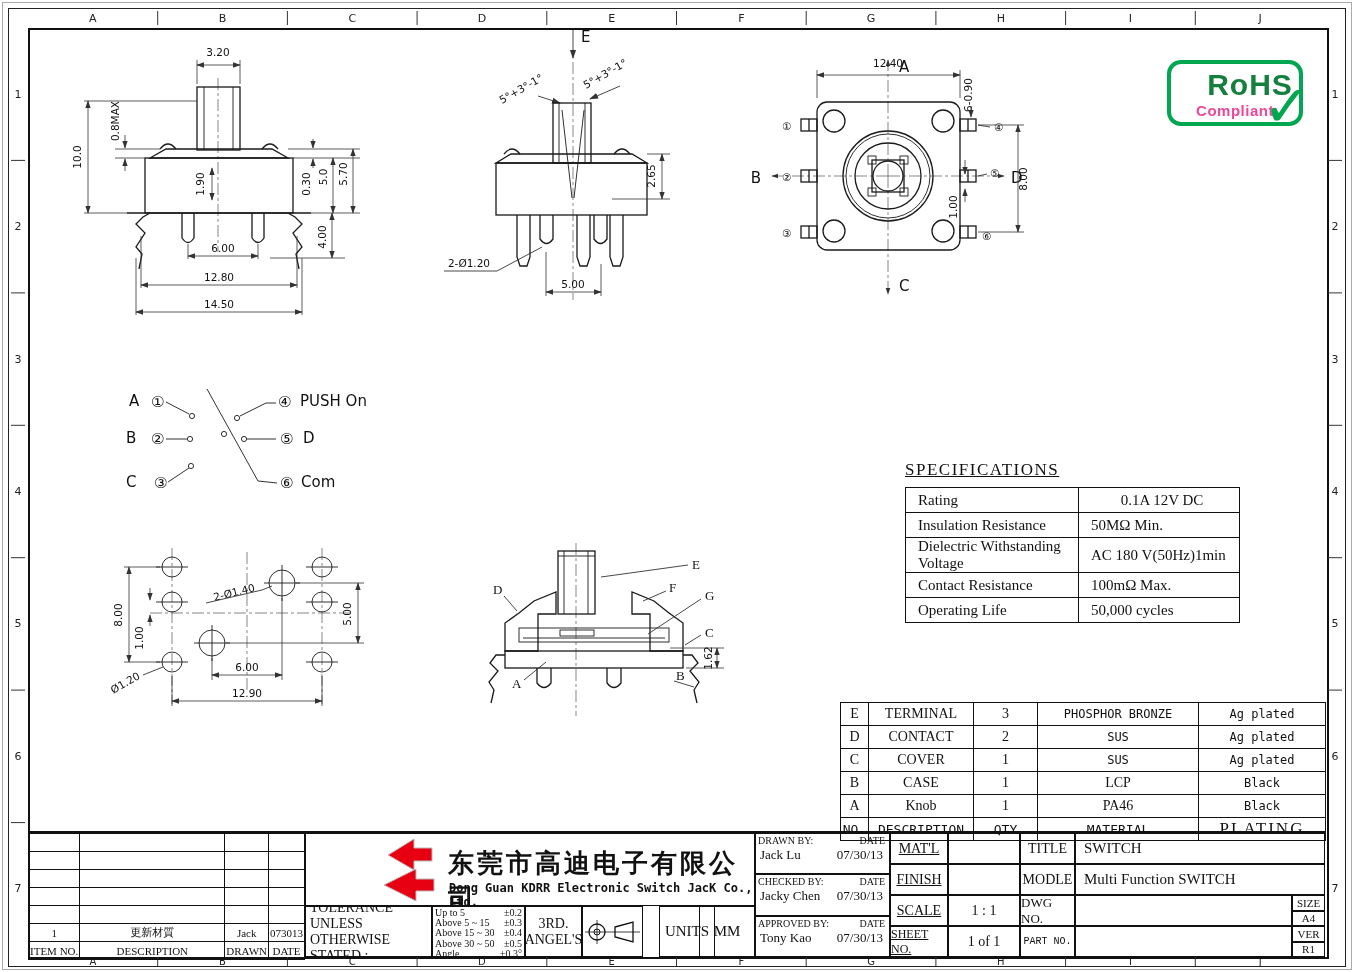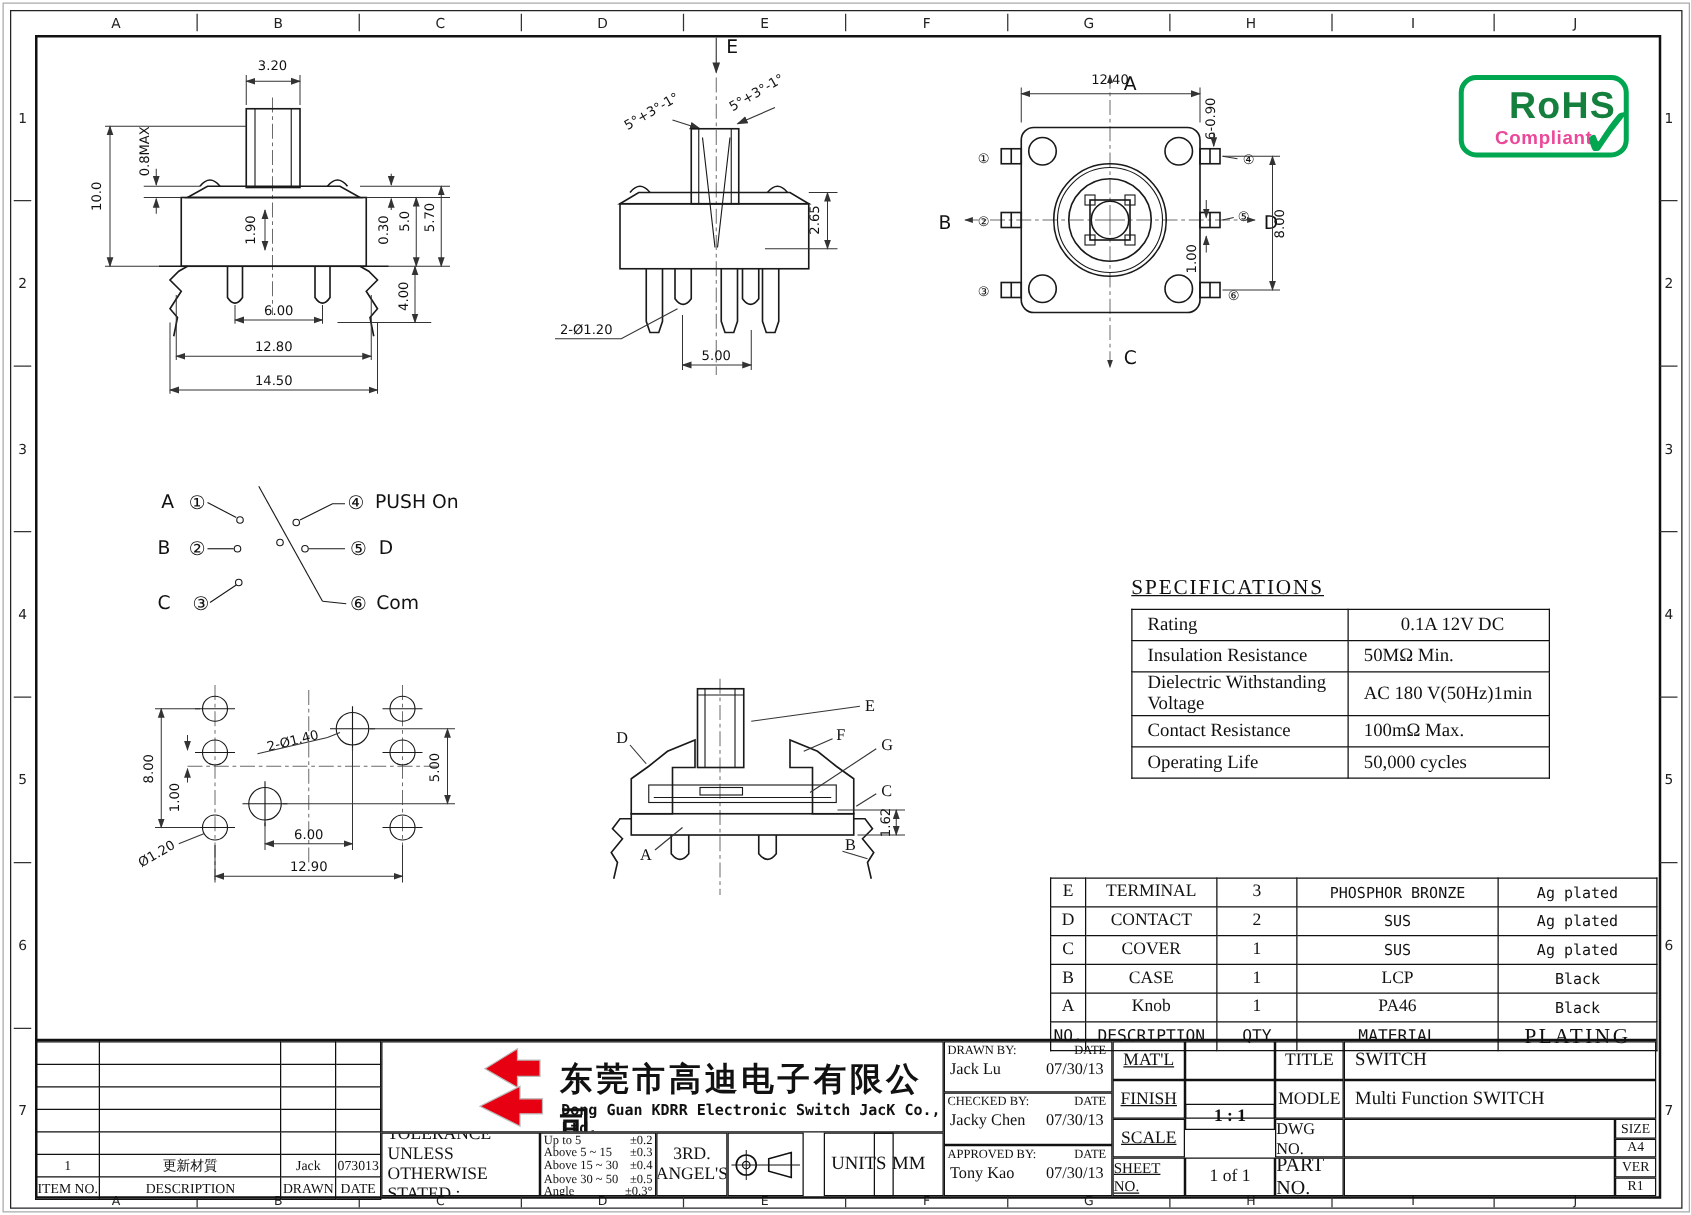--- a/index.html
+++ b/index.html
@@ -603,31 +603,31 @@
           <span>Tony Kao</span>
           <span>07/30/13</span>
         </div>
     </div>
 
     <div class="cell lblc" style="left:862px;top:0;height:31px;">MAT'L</div>
     <div class="cell valc" style="left:920px;top:0;height:31px;"></div>
     <div class="cell lblc" style="left:862px;top:31px;height:31px;">FINISH</div>
     <div class="cell valc" style="left:920px;top:31px;height:31px;"></div>
     <div class="cell lblc" style="left:862px;top:62px;height:31px;">SCALE</div>
-    <div class="cell valc" style="left:920px;top:50px;height:21px;font-weight:bold;">1 : 1</div>
+    <div class="cell valc" style="left:920px;top:62px;height:31px;">1 : 1</div>
     <div class="cell lblc" style="left:862px;top:93px;height:31px;font-size:12px;">SHEET NO.</div>
     <div class="cell valc" style="left:920px;top:93px;height:31px;">1 of 1</div>
 
     <div class="cell lblc2" style="left:992px;top:0;height:31px;">TITLE</div>
     <div class="cell valc2" style="left:1047px;top:0;height:31px;">SWITCH</div>
     <div class="cell lblc2" style="left:992px;top:31px;height:31px;">MODLE</div>
     <div class="cell valc2" style="left:1047px;top:31px;height:31px;">Multi Function  SWITCH</div>
     <div class="cell lblc2" style="left:992px;top:62px;height:31px;font-size:13px;">DWG NO.</div>
     <div class="cell valc2" style="left:1047px;top:62px;height:31px;width:217px;"></div>
-    <div class="cell lblc2" style="left:992px;top:93px;height:31px;font-size:16px;">PART NO.</div>
+    <div class="cell lblc2" style="left:992px;top:93px;height:31px;font-size:10px;font-family:Liberation Mono, monospace;">PART NO.</div>
     <div class="cell valc2" style="left:1047px;top:93px;height:31px;width:217px;"></div>
 
     <div class="cell mini" style="top:62px;">SIZE</div>
     <div class="cell mini" style="top:77.5px;">A4</div>
     <div class="cell mini" style="top:93px;">VER</div>
     <div class="cell mini" style="top:108.5px;">R1</div>
   </div>
 </div>
 
 </body></html>

